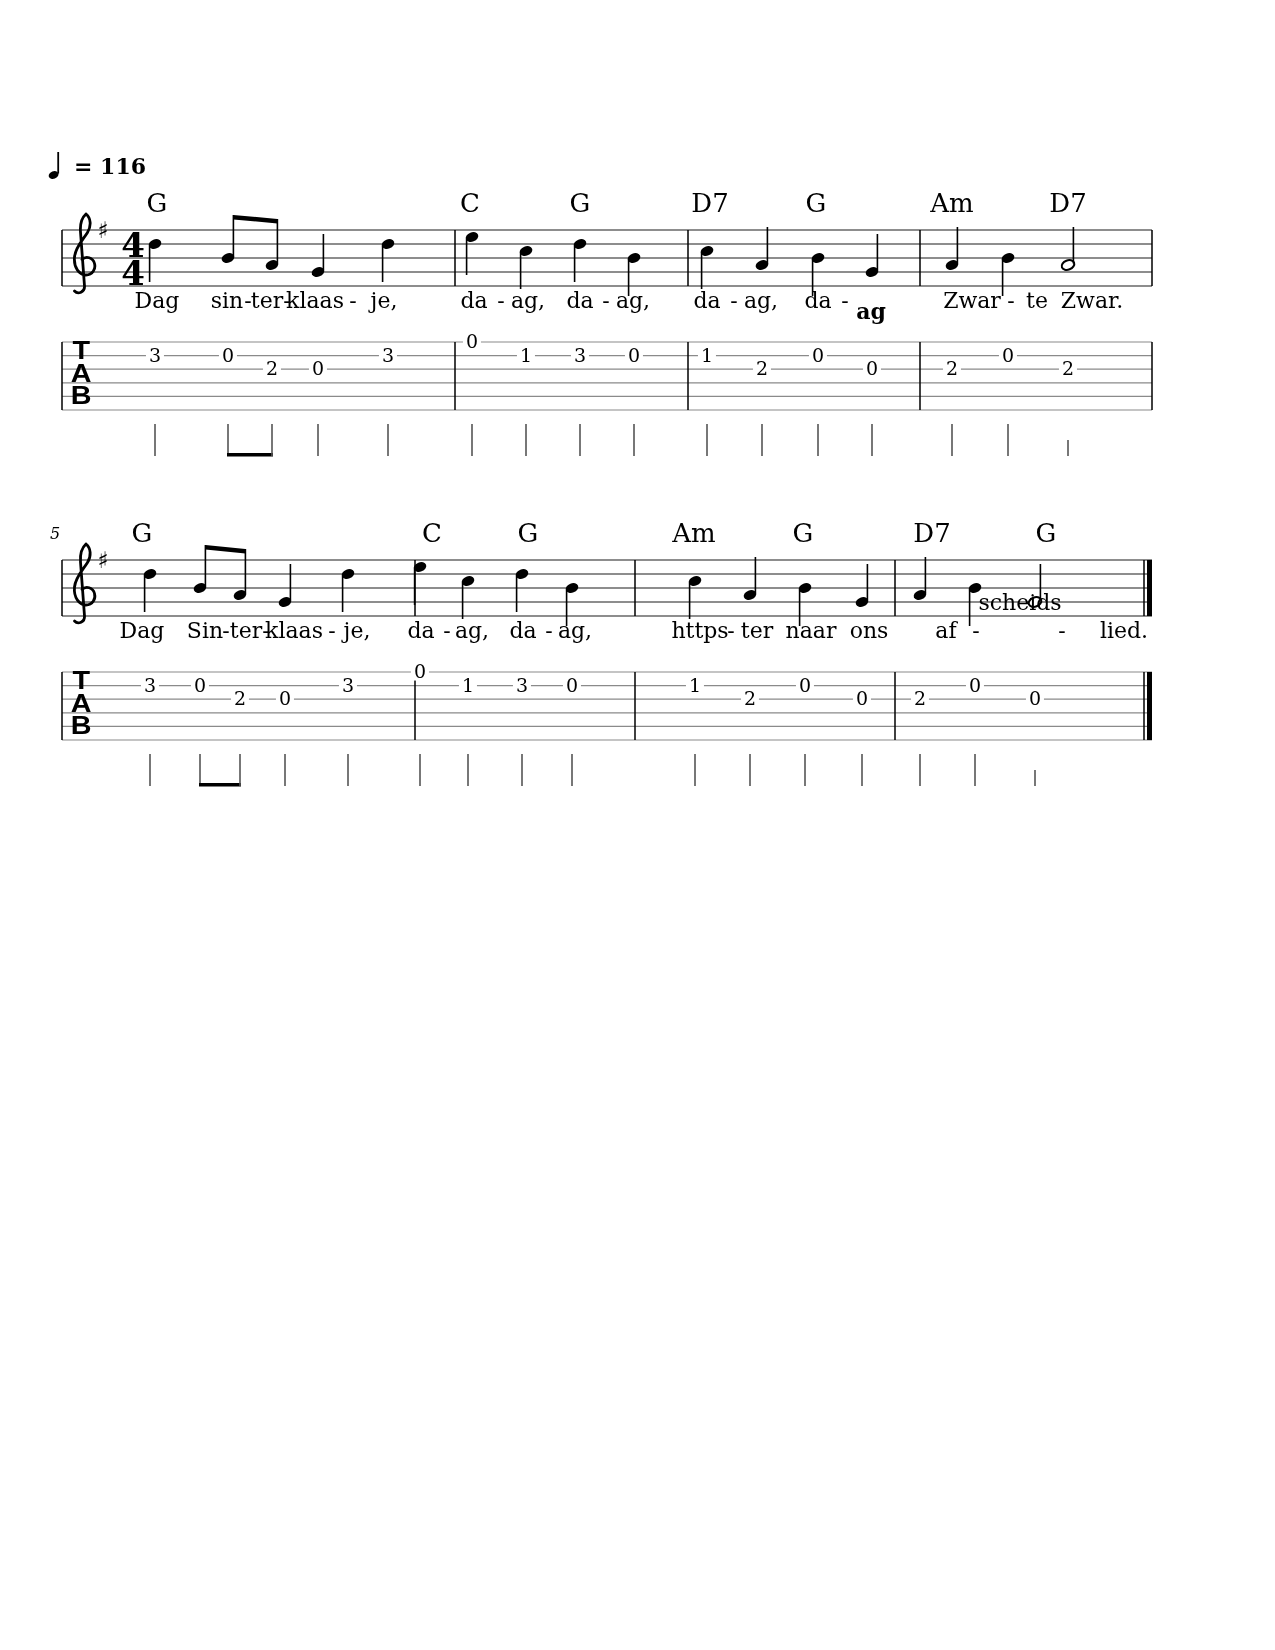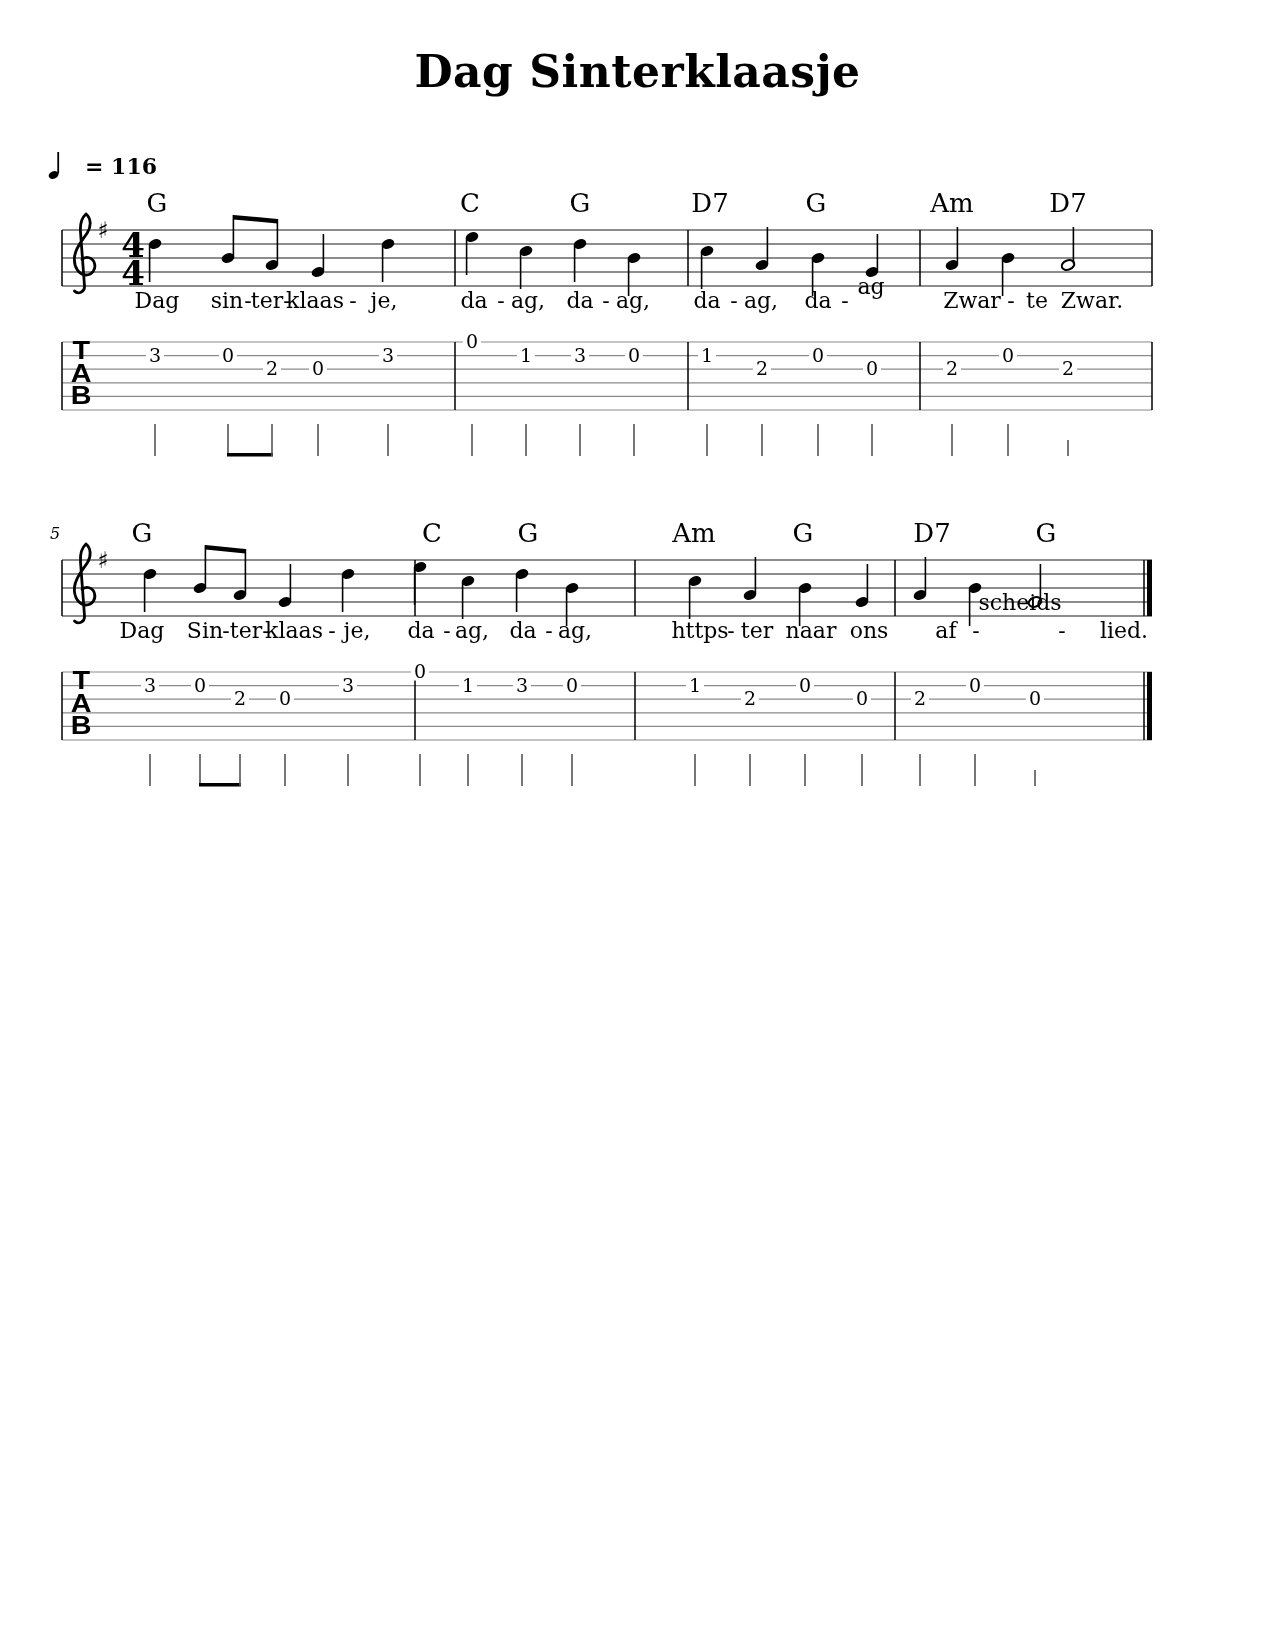--- a/index.html
+++ b/index.html
@@ -6,21 +6,21 @@
   .page{
     position:relative;width:1275px;height:1650px;background:#ffffff;
     margin:0 auto;overflow:hidden;
     font-family:"DejaVu Serif", serif;color:#000;
   }
   .title{
     position:absolute;left:0;right:0;top:46px;text-align:center;
     font-size:44px;font-weight:700;letter-spacing:0.5px;
   }
   .tempo{
-    position:absolute;left:48px;top:150px;display:flex;align-items:center;gap:22px;
+    position:absolute;left:48px;top:150px;display:flex;align-items:center;gap:11px;
     font-weight:700;font-size:22px;
   }
   .footer{
     position:absolute;left:0;right:0;top:1526px;text-align:center;
     font-size:16px;
   }
   .score-svg{position:absolute;left:0;top:0;}
   .chord{
     position:absolute;transform:translateX(-50%);font-size:26px;line-height:1;white-space:nowrap;
   }
@@ -37,21 +37,20 @@
     transform:scaleX(1.15);transform-origin:left center;
   }
   .measure-number{
     position:absolute;font-style:italic;font-size:16px;line-height:1;
   }
 </style>
 </head>
 <body>
 
 <div class="page">
-  <div class="title">Dag Sinterklaasje</div>
 
   <div class="tempo">
     <svg width="15" height="31">
       <ellipse cx="5.6" cy="25" rx="5" ry="3.7" transform="rotate(-20 5.6 25)" fill="#000"></ellipse>
       <line x1="10.2" y1="23.6" x2="10.2" y2="2" stroke="#000" stroke-width="1.8"></line>
     </svg>
     <span>= 116</span>
   </div>
 
   <svg class="score-svg" width="1275" height="1650">
@@ -226,21 +225,21 @@
     <div class="lyric" style="left: 501px; top: 290px;">-</div>
     <div class="lyric" style="left: 528px; top: 290px;">ag,</div>
     <div class="lyric" style="left: 580px; top: 290px;">da</div>
     <div class="lyric" style="left: 606px; top: 290px;">-</div>
     <div class="lyric" style="left: 633px; top: 290px;">ag,</div>
     <div class="lyric" style="left: 707px; top: 290px;">da</div>
     <div class="lyric" style="left: 734px; top: 290px;">-</div>
     <div class="lyric" style="left: 761px; top: 290px;">ag,</div>
     <div class="lyric" style="left: 818px; top: 290px;">da</div>
     <div class="lyric" style="left: 845px; top: 290px;">-</div>
-    <div class="lyric" style="left: 871px; top: 276px;">ag</div>
+    <div class="lyric" style="left: 871px; top: 300px; font-weight: bold;">ag</div>
     <div class="lyric" style="left: 972px; top: 290px;">Zwar</div>
     <div class="lyric" style="left: 1011px; top: 290px;">-</div>
     <div class="lyric" style="left: 1037px; top: 290px;">te</div>
     <div class="lyric" style="left: 1092px; top: 290px;">Zwar.</div>
     <div class="tabnum" style="left: 155px; top: 355.6px;">3</div>
     <div class="tabnum" style="left: 228px; top: 355.6px;">0</div>
     <div class="tabnum" style="left: 272px; top: 369.2px;">2</div>
     <div class="tabnum" style="left: 318px; top: 369.2px;">0</div>
     <div class="tabnum" style="left: 388px; top: 355.6px;">3</div>
     <div class="tabnum" style="left: 472px; top: 342px;">0</div>

